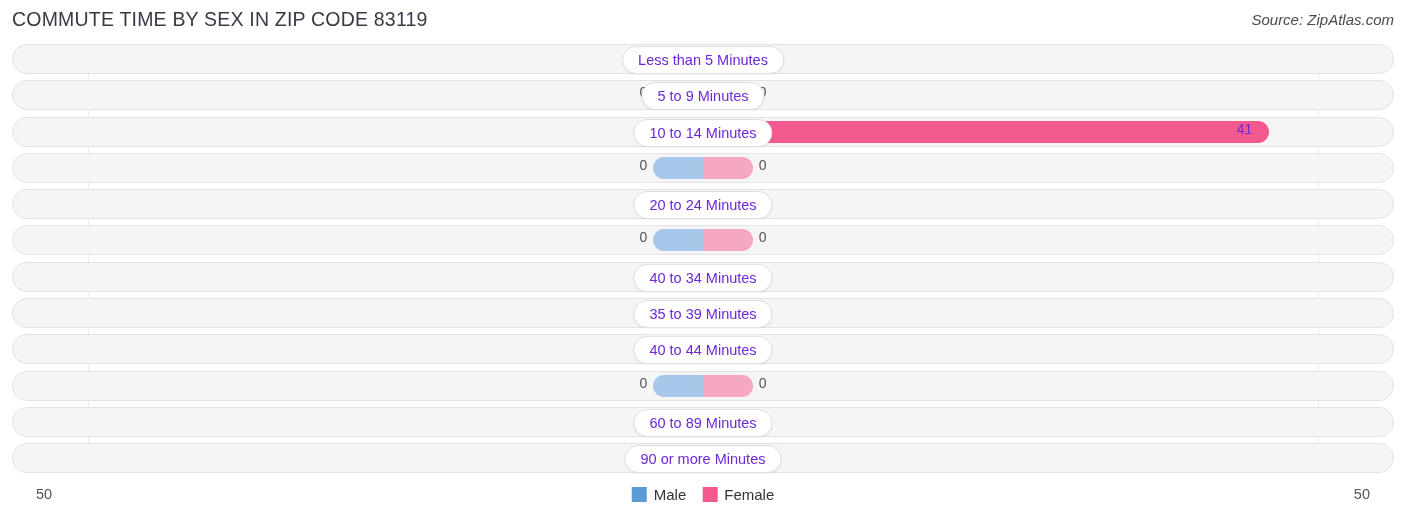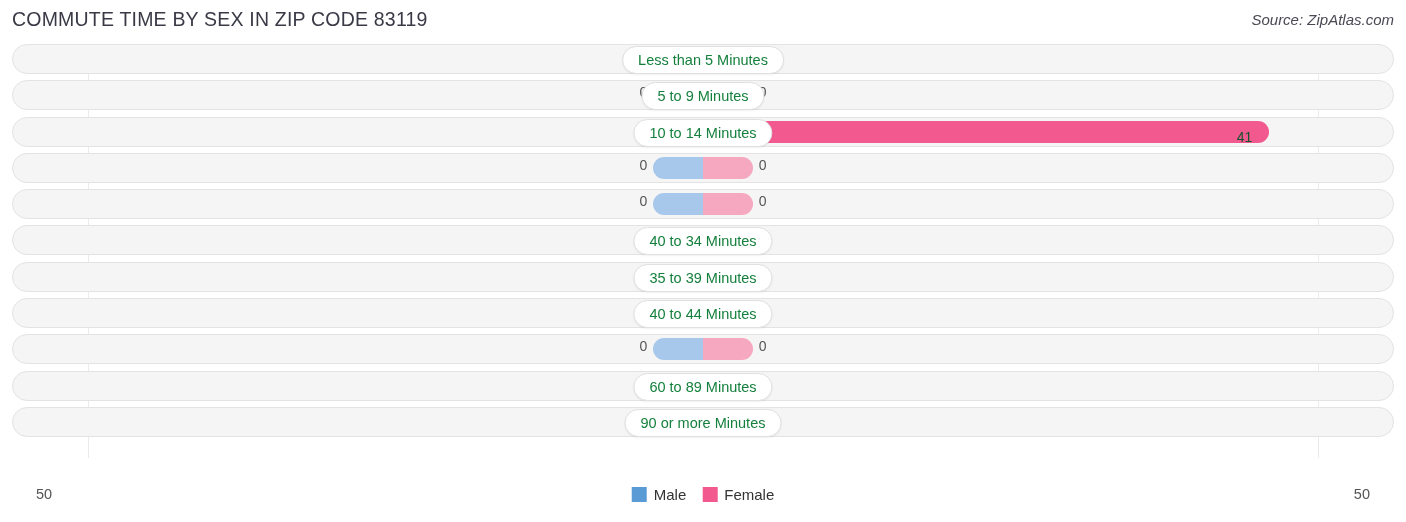--- a/index.html
+++ b/index.html
@@ -115,37 +115,36 @@
     color: #555555;
     white-space: nowrap;
   }
   .val.male-val {
     text-align: right;
   }
   .val.female-val {
     text-align: left;
   }
   .val.inside {
-    color: #14532d;
-    margin-top: 8px;
+    color: #6d28d9;
   }
 
   .cat-label {
     position: absolute;
     left: 50%;
     top: 1px;
     transform: translateX(-50%);
     height: 26px;
     line-height: 26px;
     padding: 0 15px;
     background: #ffffff;
     border: 1px solid #e0e0e0;
     border-radius: 14px;
     font-size: 14.5px;
-    color: #15803d;
+    color: #6d28d9;
     white-space: nowrap;
     box-shadow: 0 1px 2px rgba(0,0,0,0.06);
   }
 
   
   .footer {
     position: absolute;
     left: 0;
     top: 478px;
     width: 1406px;
@@ -227,20 +226,29 @@
           <div class="val female-val inside" style="left: calc(91% - 32px);">41</div>
           <div class="cat-label">10 to 14 Minutes</div>
         </div>
       </div>
       <div class="row">
         <div class="bar-wrap">
           <div class="bar male" style="width: 3.6%;"></div>
           <div class="bar female" style="width: 3.6%;"></div>
           <div class="val male-val" style="right: calc(53.6% + 6px);">0</div>
           <div class="val female-val" style="left: calc(53.6% + 6px);">0</div>
+        </div>
+      </div>
+      <div class="row">
+        <div class="bar-wrap">
+          <div class="bar male" style="width: 3.6%;"></div>
+          <div class="bar female" style="width: 3.6%;"></div>
+          <div class="val male-val" style="right: calc(53.6% + 6px);">0</div>
+          <div class="val female-val" style="left: calc(53.6% + 6px);">0</div>
+          <div class="cat-label">20 to 24 Minutes</div>
         </div>
       </div>
       <div class="row">
         <div class="bar-wrap">
           <div class="bar male" style="width: 3.6%;"></div>
           <div class="bar female" style="width: 3.6%;"></div>
           <div class="val male-val" style="right: calc(53.6% + 6px);">0</div>
           <div class="val female-val" style="left: calc(53.6% + 6px);">0</div>
         </div>
       </div>

